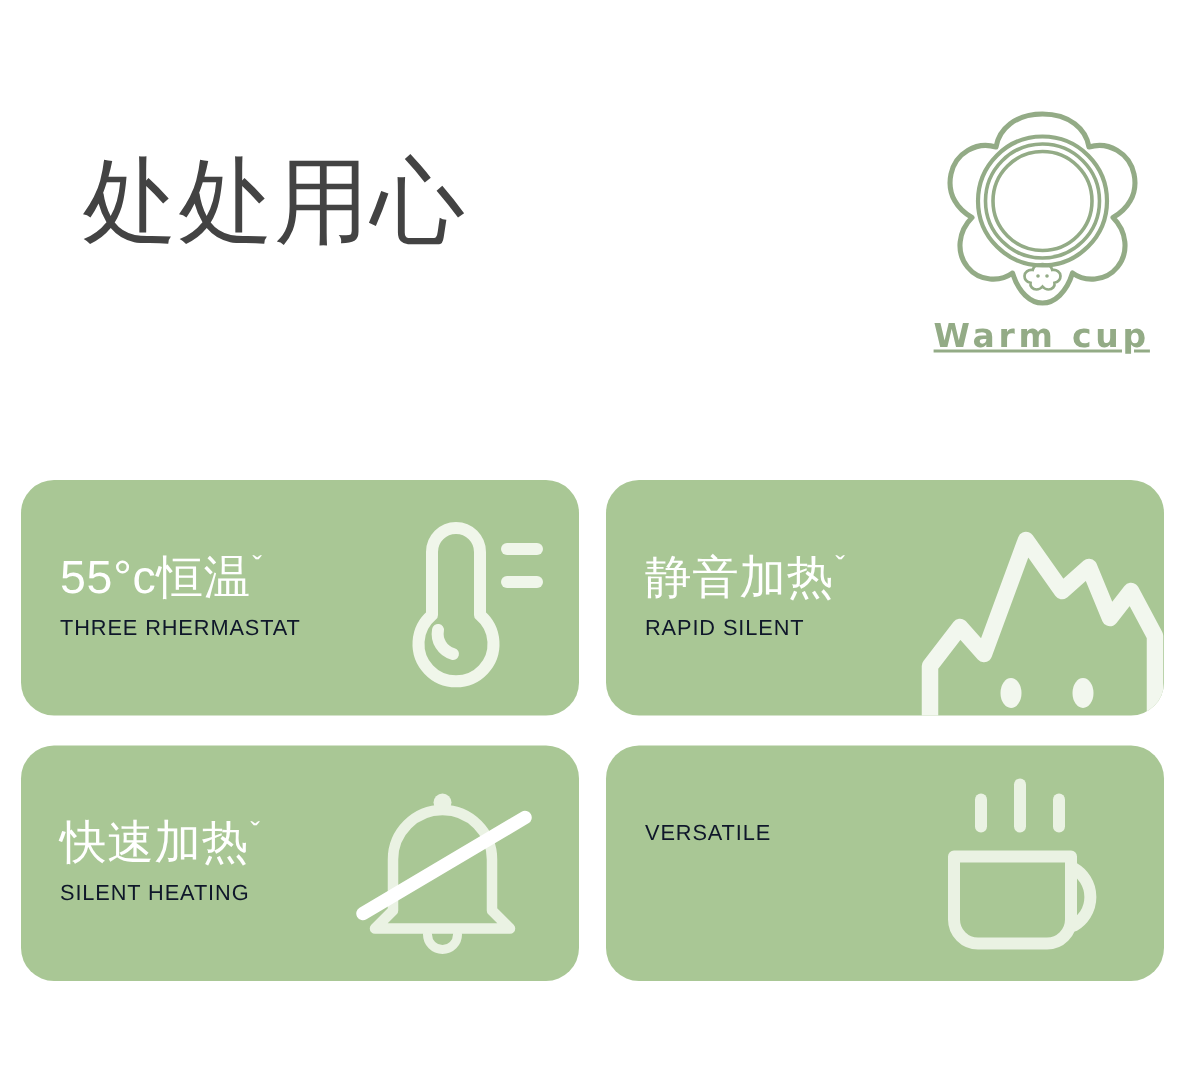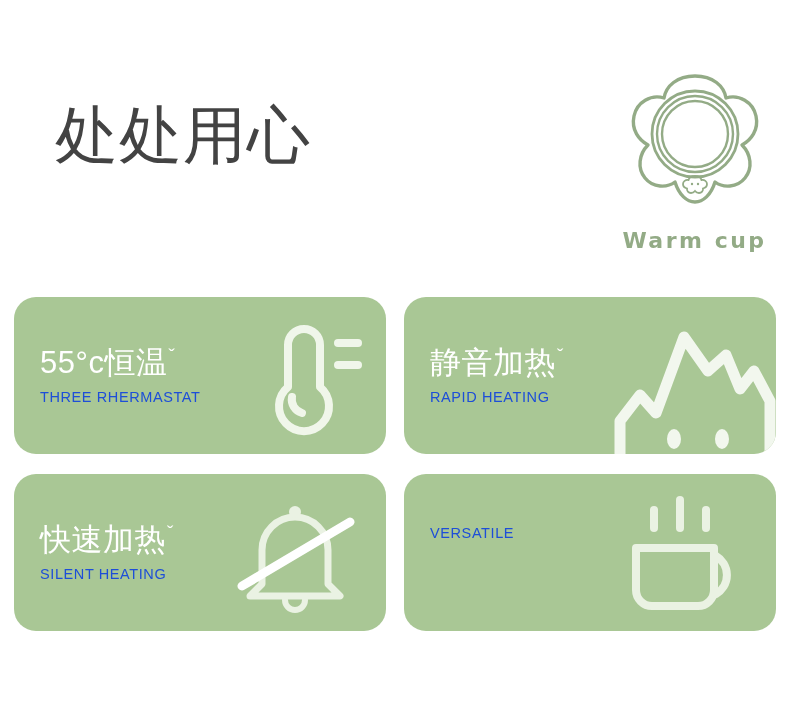--- a/index.html
+++ b/index.html
@@ -53,33 +53,34 @@
     text-align: center;
   }
   .brand-mark {
     display: block;
     width: 140px;
     height: 140px;
     margin: 0 auto;
   }
   .brand-name {
     display: block;
-    margin-top: 20px;
+    margin-top: 4px;
     color: #93ab86;
     font-size: 22px;
     font-weight: bold;
     letter-spacing: 2.5px;
     font-family: "DejaVu Sans", "Liberation Sans", sans-serif;
+    text-decoration: underline;
   }
 
   
   .cards {
     position: absolute;
     left: 14px;
-    top: 297px;
+    top: 320px;
     width: 762px;
     height: 335px;
     display: grid;
     grid-template-columns: 372px 372px;
     grid-template-rows: 157px 157px;
     column-gap: 18px;
     row-gap: 20px;
   }
 
   .card {
@@ -108,21 +109,21 @@
   }
   .card-title .caret {
     font-size: 19px;
     vertical-align: 11px;
     margin-left: 1px;
   }
 
   .card-sub {
     display: block;
     margin-top: 9px;
-    color: #1d4ed8;
+    color: #0f172a;
     font-size: 14.5px;
     letter-spacing: 0.6px;
     white-space: nowrap;
     font-family: "Liberation Sans", "DejaVu Sans", sans-serif;
   }
 
   .card-icon {
     position: absolute;
     z-index: 1;
     pointer-events: none;
@@ -204,21 +205,21 @@
         <path d="M46 84 a14 14 0 0 0 10 16" fill="none" stroke="#f0f6ea" stroke-width="8" stroke-linecap="round"></path>
 
         <rect x="88" y="26" width="28" height="8" rx="4" fill="#f0f6ea"></rect>
         <rect x="88" y="48" width="28" height="8" rx="4" fill="#f0f6ea"></rect>
       </svg>
     </div>
 
     <div class="card">
       <div class="card-text">
         <span class="card-title"><span>静音加热</span><span class="caret">ˇ</span></span>
-        <span class="card-sub">RAPID HEATING</span>
+        <span class="card-sub">RAPID SILENT</span>
       </div>
       <svg class="card-icon icon-flame" viewBox="0 0 170 150">
 
         <path d="M8 150
                  L8 112
                  L28 86
                  L44 104
                  L72 28
                  L96 62
                  L114 46

